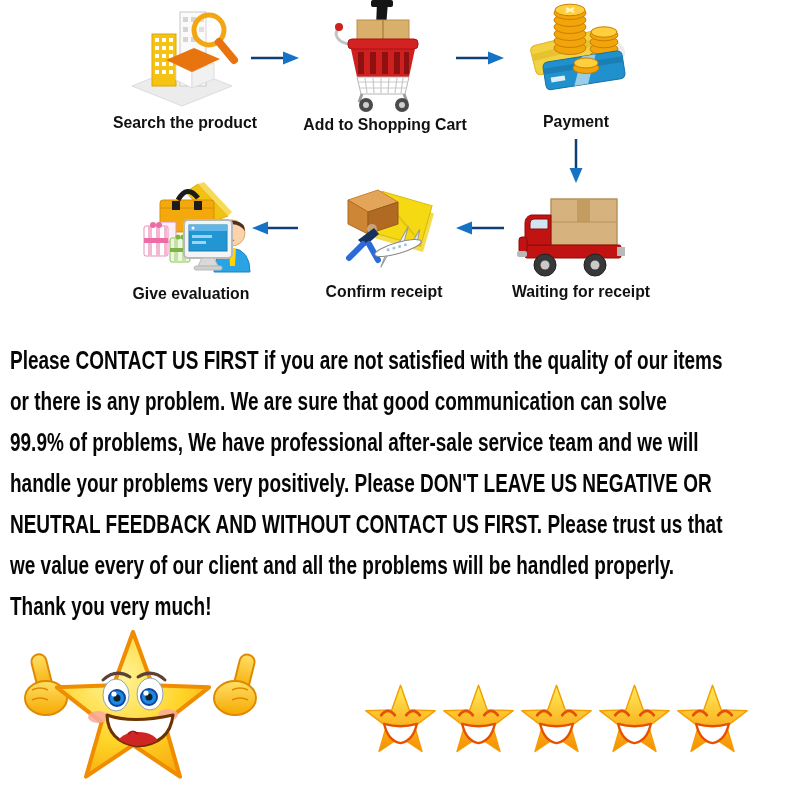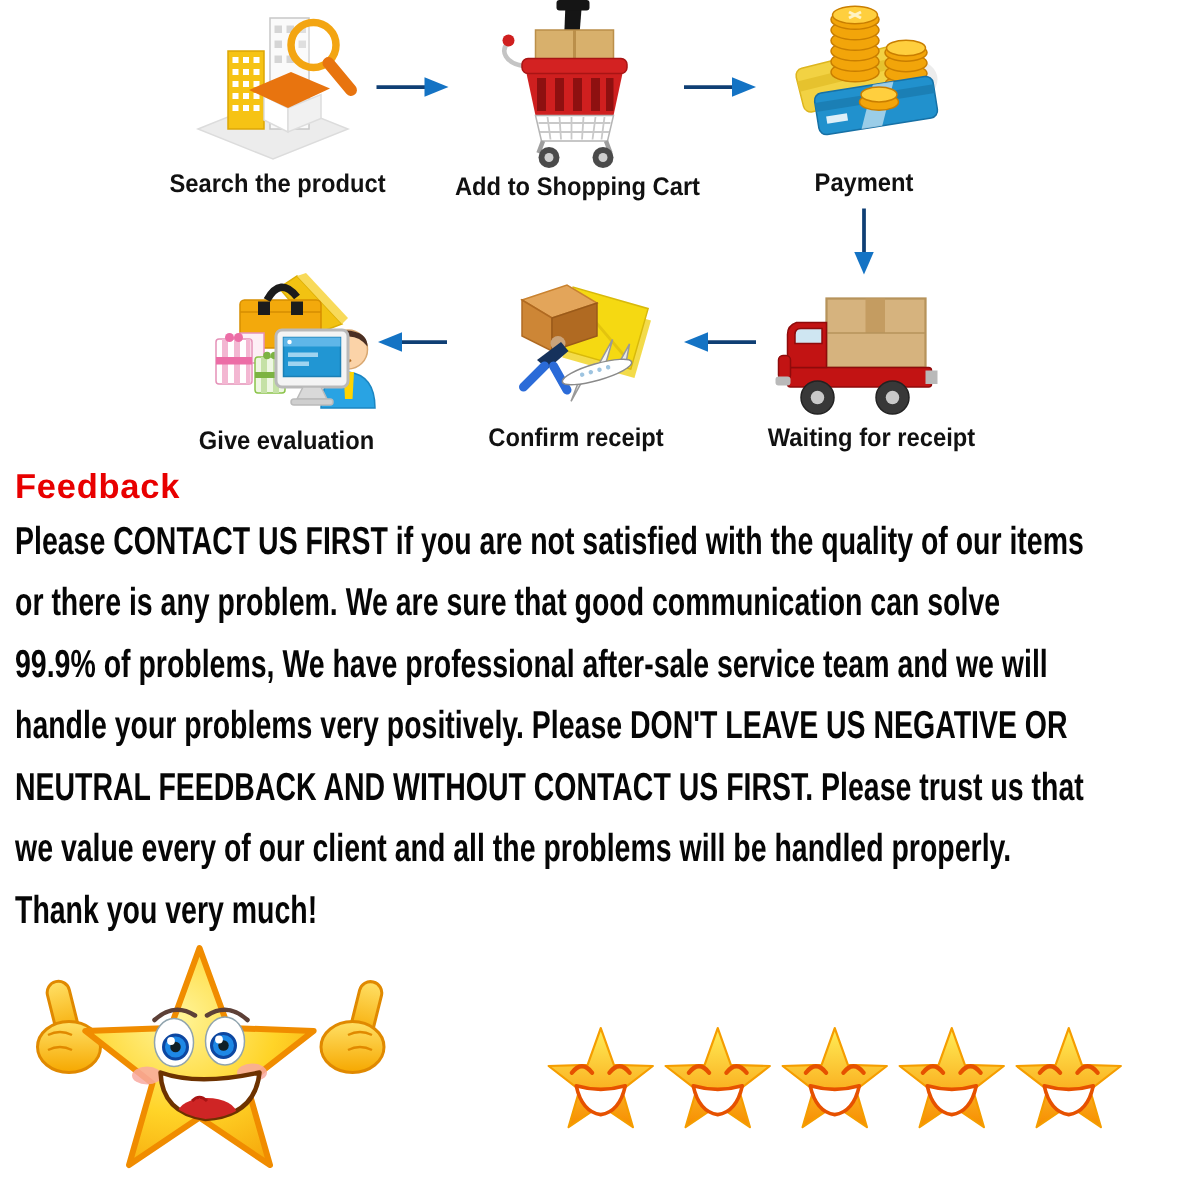--- a/index.html
+++ b/index.html
@@ -260,21 +260,20 @@
       <rect x="52" y="65" width="14" height="3" fill="#9fd4f0"></rect>
       <polygon points="62,82 74,82 78,90 58,90" fill="#d9d9d9" stroke="#bbbbbb"></polygon>
       <rect x="54" y="90" width="28" height="4" rx="2" fill="#cfcfcf" stroke="#bbbbbb"></rect>
     </svg>
   </div>
 
   <div class="step-label" style="left:581px;top:282px;">Waiting for receipt</div>
   <div class="step-label" style="left:384px;top:282px;">Confirm receipt</div>
   <div class="step-label" style="left:191px;top:284px;">Give evaluation</div>
 
-  <div class="feedback-heading">Feedback</div>
 
   <div class="para-line" style="top:345px;">Please CONTACT US FIRST if you are not satisfied with the quality of our items</div>
   <div class="para-line" style="top:386px;">or there is any problem. We are sure that good communication can solve</div>
   <div class="para-line" style="top:427px;">99.9% of problems, We have professional after-sale service team and we will</div>
   <div class="para-line" style="top:468px;">handle your problems very positively. Please DON'T LEAVE US NEGATIVE OR</div>
   <div class="para-line" style="top:509px;">NEUTRAL FEEDBACK AND WITHOUT CONTACT US FIRST. Please trust us that</div>
   <div class="para-line" style="top:550px;">we value every of our client and all the problems will be handled properly.</div>
   <div class="para-line" style="top:591px;">Thank you very much!</div>
 
   <div class="abs" style="left:20px;top:616px;width:245px;height:182px;">

